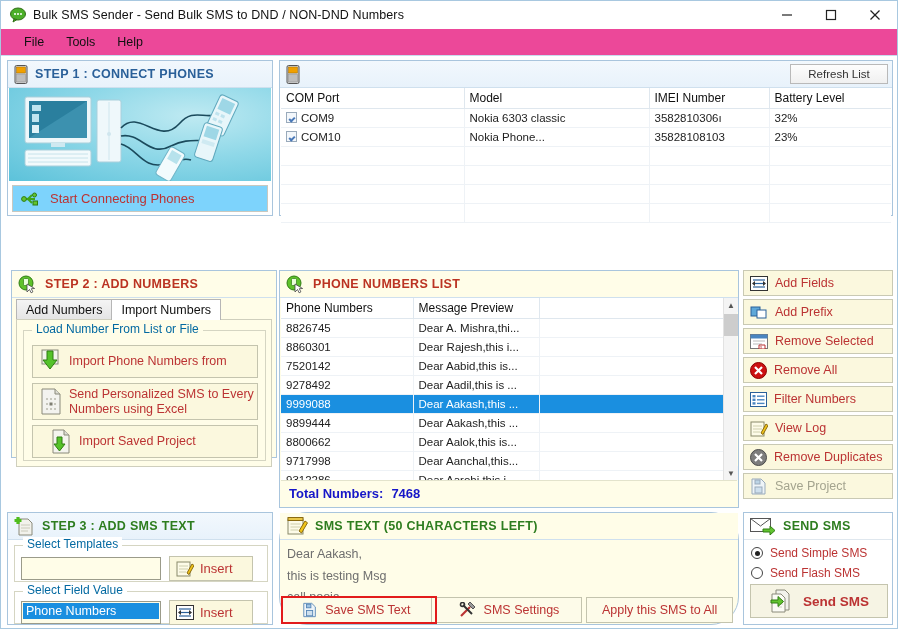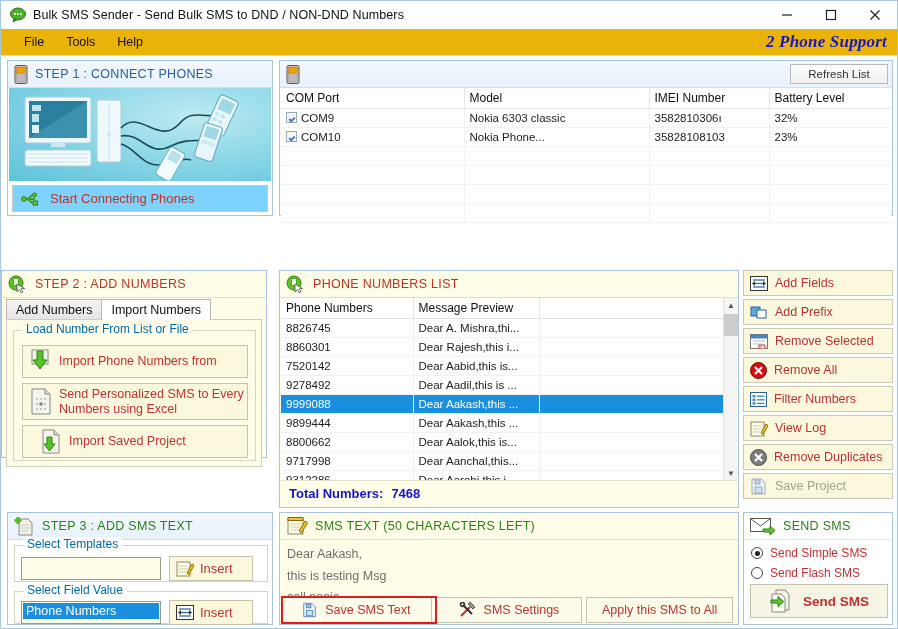--- a/index.html
+++ b/index.html
@@ -35,21 +35,21 @@
   .wbtn {
     width: 44px; height: 27px; display: flex;
     align-items: center; justify-content: center;
     font-size: 13px; color: #222;
   }
   .wbtn svg { display: block; }
 
   
   .menubar {
     height: 27px;
-    background: #eab308;
+    background: #ec4899;
     display: flex; align-items: center;
     padding-left: 12px;
     border-bottom: 1px solid #c9dced;
     position: relative;
   }
   .menuitem {
     font-size: 12.5px; color: #111;
     padding: 2px 11px;
   }
   .brand {
@@ -70,21 +70,21 @@
   }
   .panel-hd {
     height: 27px;
     display: flex; align-items: center;
     padding-left: 6px;
     border-bottom: 1px solid #cfe0ee;
   }
   .hd-blue { background: linear-gradient(#f2f8fd, #e8f2fb); }
   .hd-yellow { background: #fffde8; }
   .hd-title {
-    font-size: 12.5px; font-weight: normal;
+    font-size: 12.5px; font-weight: bold;
     letter-spacing: .3px;
     margin-left: 7px;
   }
   .t-blue { color: #2a6099; }
   .t-red  { color: #bb3322; }
   .t-green{ color: #2e7d1f; }
 
   
   .ico { display:inline-block; position: relative; flex:0 0 auto; }
   .ico svg { display:block; }
@@ -133,21 +133,21 @@
     border:1px solid #9ab; background:#f3f7fb;
     position:relative; vertical-align:-1px; margin-right:4px;
   }
   .cbx.on:after{
     content:""; position:absolute; left:2px; top:4px;
     width:4px; height:2px; border-left:2px solid #4a79b8; border-bottom:2px solid #4a79b8;
     transform: rotate(-45deg);
   }
 
   
-  #step2 { left: 0; top: 214px; width: 266px; height: 188px; }
+  #step2 { left: 10px; top: 214px; width: 266px; height: 188px; }
   .tabs { position:absolute; left:4px; top:28px; height:21px; display:flex; }
   .tab {
     height:21px; padding: 0 9px;
     display:flex; align-items:center;
     font-size:12.5px; color:#111;
     border:1px solid #b6b6b6; border-bottom:none;
     background: linear-gradient(#f4f4f4,#e4e4e4);
     margin-right:-1px;
   }
   .tab.active { background:#ffffff; color:#111; position:relative; z-index:2; }
@@ -225,21 +225,21 @@
     padding-left:3px; line-height:16px;
   }
   .insbtn {
     position:absolute; width:84px; height:25px;
     background:#fbf8de; border:1px solid #c4c4ae;
     display:flex; align-items:center; padding-left:6px;
   }
   .insbtn .lbl { font-size:13px; color:#b33; margin-left:6px; }
 
   
-  #smst { left: 278px; top: 456px; width: 460px; height: 113px; }
+  #smst { left: 278px; top: 456px; width: 460px; height: 113px; border-radius: 28px; }
   .smsarea {
     position:absolute; left:1px; top:27px; width:456px; height:58px;
     background:#fffde8; padding:4px 6px;
     font-size:12.5px; color:#6e6e6e; line-height:1.72;
   }
   .smsbar { position:absolute; left:1px; bottom:1px; width:456px; height:26px; display:flex; }
   .smsbtn {
     height:26px; background:#fdfbe9; border:1px solid #c4c4ae;
     display:flex; align-items:center; justify-content:center;
     font-size:12.5px; color:#b33; margin-right:4px;
@@ -310,21 +310,20 @@
           <line x1="2.5" y1="2.5" x2="11.5" y2="11.5" stroke="#222" stroke-width="1.2"></line>
           <line x1="11.5" y1="2.5" x2="2.5" y2="11.5" stroke="#222" stroke-width="1.2"></line>
         </svg>
     </span>
   </div>
 
   <div class="menubar">
     <span class="menuitem">File</span>
     <span class="menuitem">Tools</span>
     <span class="menuitem">Help</span>
-    <span class="brand">2 Phone Support</span>
   </div>
 
   <div class="content">
 
     <div class="panel" id="step1">
       <div class="panel-hd hd-blue">
         <span class="ico">
           <svg width="14" height="19" viewBox="0 0 14 19">
             <rect x="1" y="0.5" width="12" height="18" rx="1.5" fill="#d9d9d9" stroke="#555"></rect>
             <rect x="2.5" y="2" width="9" height="6" fill="#f0a000" stroke="#a06a00" stroke-width=".5"></rect>

